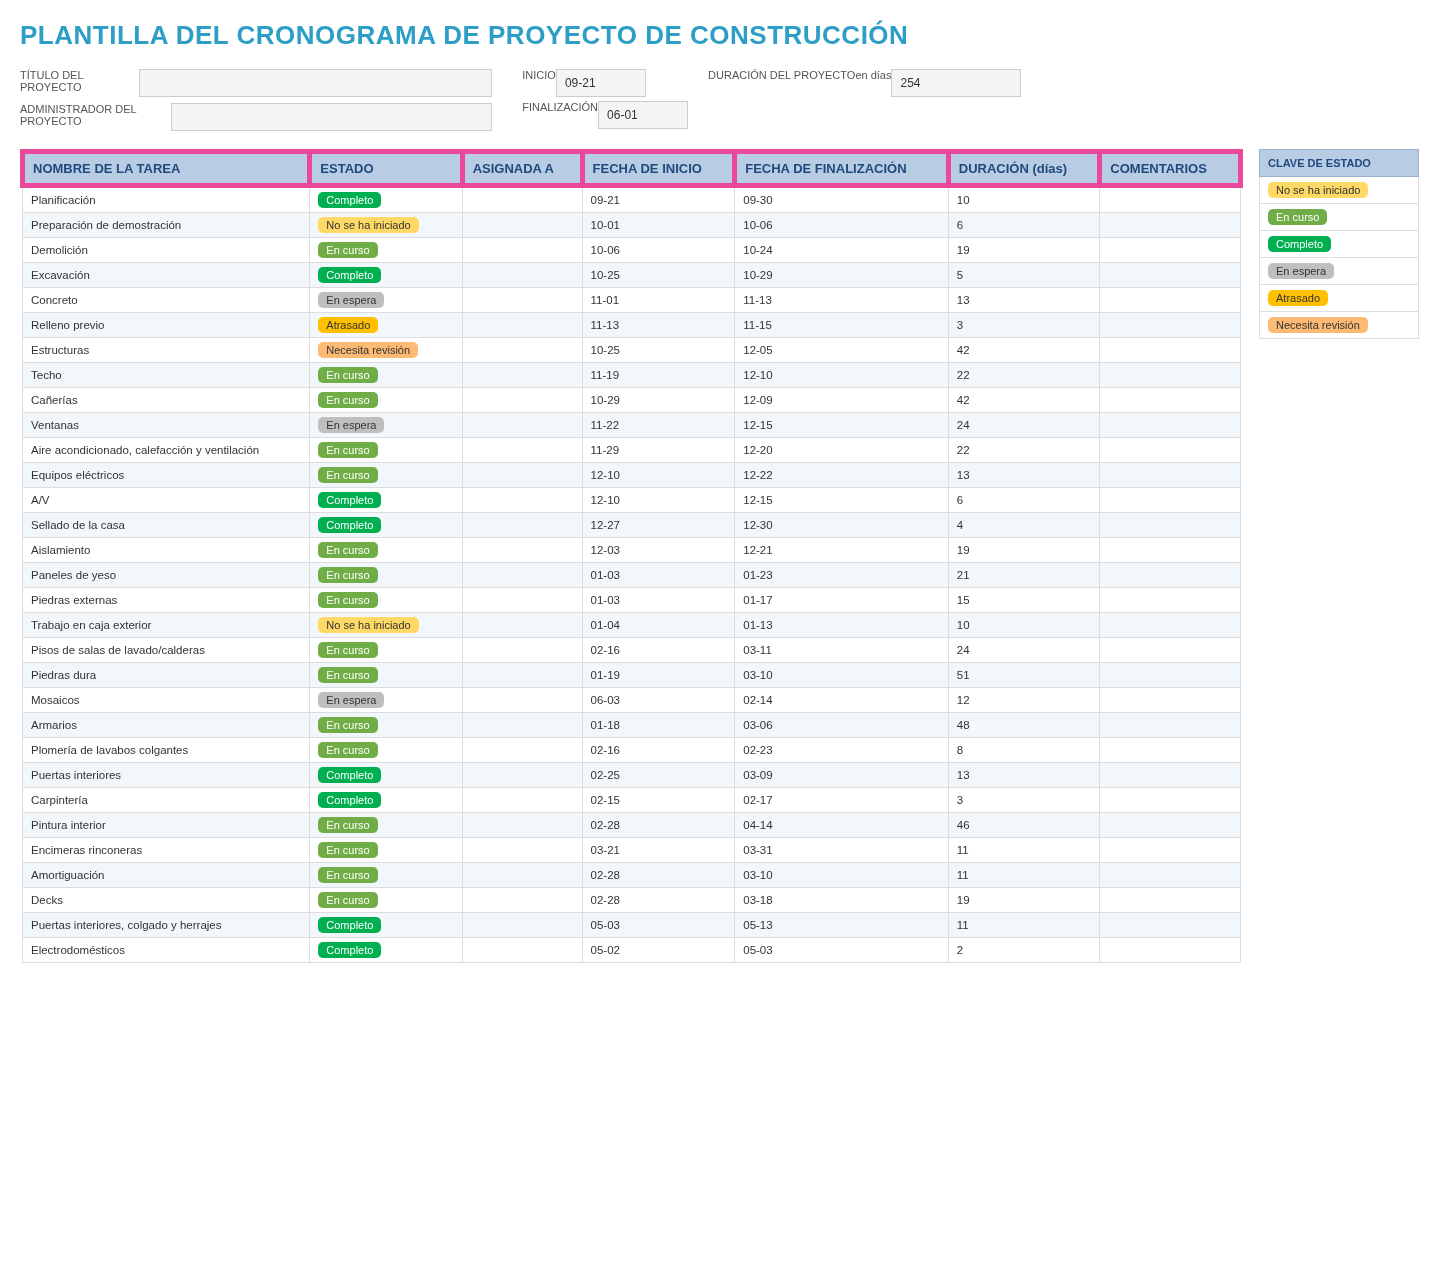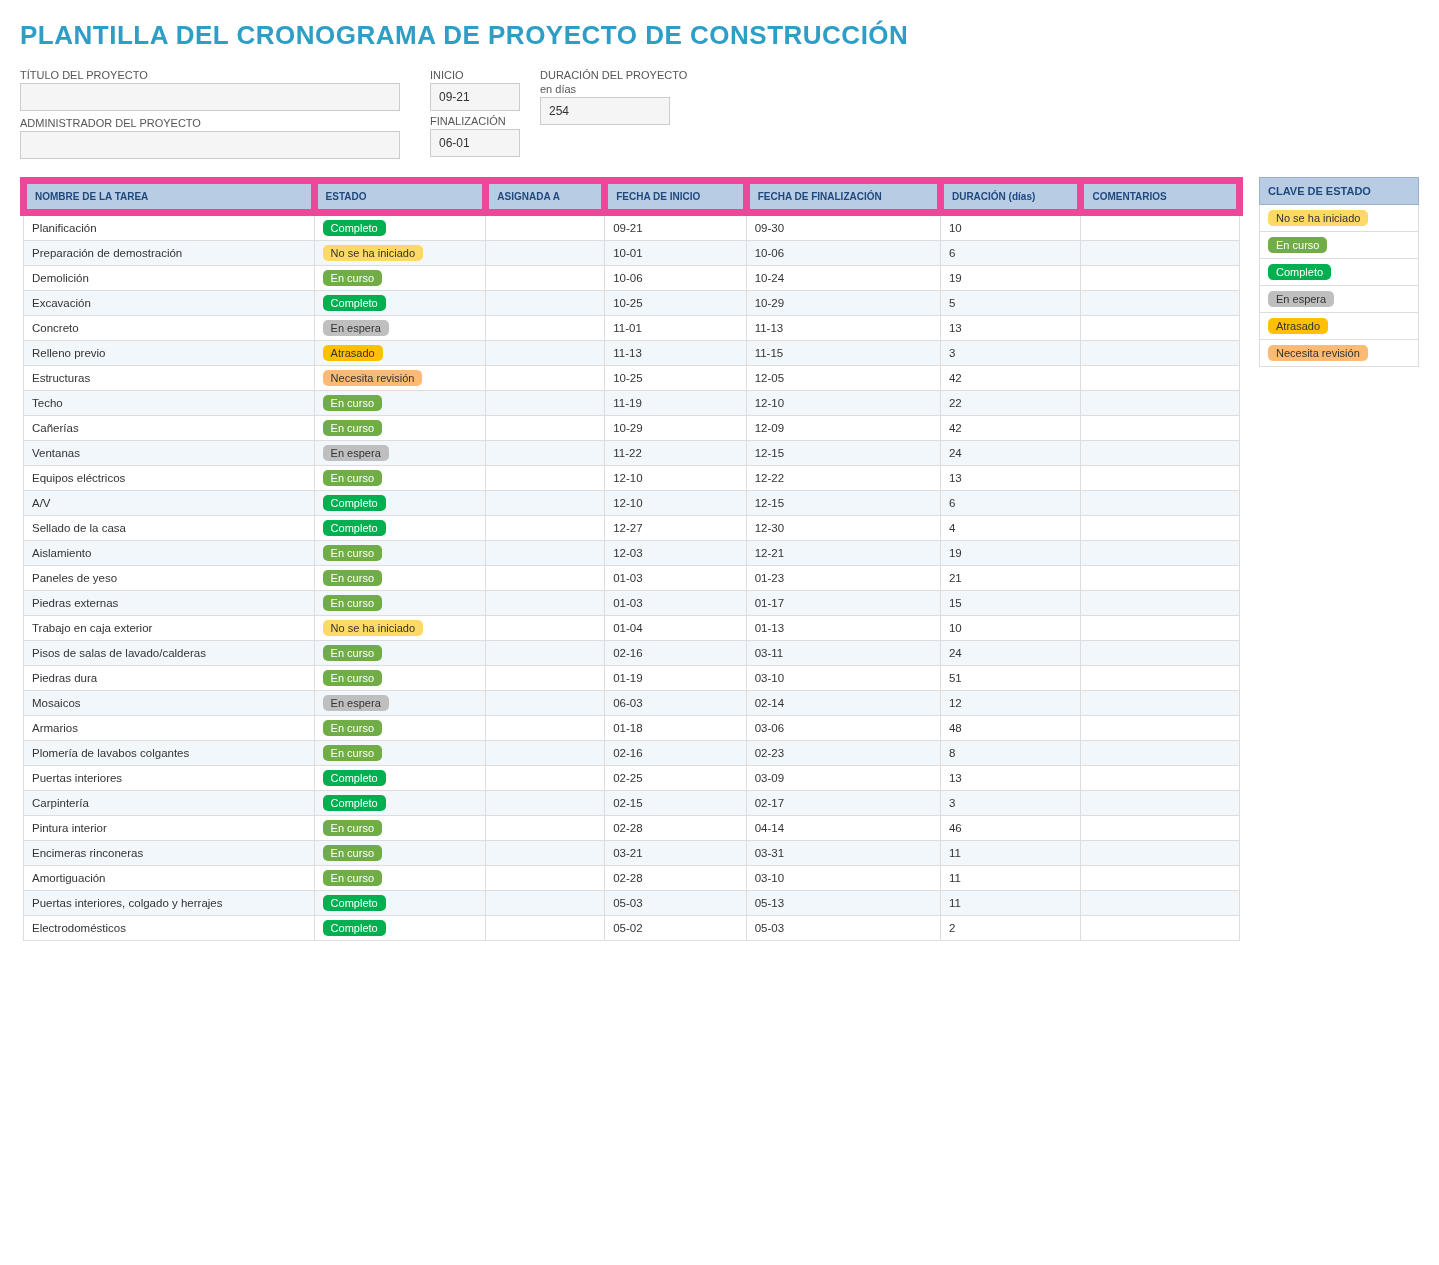--- a/index.html
+++ b/index.html
@@ -82,22 +82,22 @@
       border-collapse: collapse;
       width: 100%;
       flex: 1;
     }
 
     table.main-table th {
       background: #b8cce4;
       color: #1f497d;
       font-weight: bold;
       padding: 7px 8px;
-      border: 7px solid #ec4899;
-      font-size: 10px;
+      border: 5px solid #ec4899;
+      font-size: 13px;
       text-align: left;
       white-space: nowrap;
     }
 
     table.main-table td {
       padding: 4px 8px;
       border: 1px solid #ddd;
       font-size: 11.5px;
       background: #fff;
     }
@@ -147,21 +147,20 @@
     .col-task { min-width: 220px; }
     .col-status { min-width: 130px; }
     .col-assigned { min-width: 90px; }
     .col-start { min-width: 75px; }
     .col-end { min-width: 85px; }
     .col-duration { min-width: 70px; }
     .col-comments { min-width: 120px; }
 
     .field-block {
       display: flex;
-      flex-direction: column;
     }
   </style>
 </head>
 <body>
 
 <h1 class="main-title">PLANTILLA DEL CRONOGRAMA DE PROYECTO DE CONSTRUCCIÓN</h1>
 
 <div class="header-section">
   <div class="header-left">
     <div class="field-block">
@@ -293,20 +292,29 @@
         <tr>
     <td>Ventanas</td>
     <td><span class="status-badge status-en-espera">En espera</span></td>
     <td></td>
     <td>11-22</td>
     <td>12-15</td>
     <td>24</td>
     <td></td>
   </tr>
         <tr>
+    <td>Aire acondicionado, calefacción y ventilación</td>
+    <td><span class="status-badge status-en-curso">En curso</span></td>
+    <td></td>
+    <td>11-29</td>
+    <td>12-20</td>
+    <td>22</td>
+    <td></td>
+  </tr>
+        <tr>
     <td>Equipos eléctricos</td>
     <td><span class="status-badge status-en-curso">En curso</span></td>
     <td></td>
     <td>12-10</td>
     <td>12-22</td>
     <td>13</td>
     <td></td>
   </tr>
         <tr>
     <td>A/V</td>
@@ -443,20 +451,29 @@
     <td>11</td>
     <td></td>
   </tr>
         <tr>
     <td>Amortiguación</td>
     <td><span class="status-badge status-en-curso">En curso</span></td>
     <td></td>
     <td>02-28</td>
     <td>03-10</td>
     <td>11</td>
+    <td></td>
+  </tr>
+        <tr>
+    <td>Decks</td>
+    <td><span class="status-badge status-en-curso">En curso</span></td>
+    <td></td>
+    <td>02-28</td>
+    <td>03-18</td>
+    <td>19</td>
     <td></td>
   </tr>
         <tr>
     <td>Puertas interiores, colgado y herrajes</td>
     <td><span class="status-badge status-completo">Completo</span></td>
     <td></td>
     <td>05-03</td>
     <td>05-13</td>
     <td>11</td>
     <td></td>

